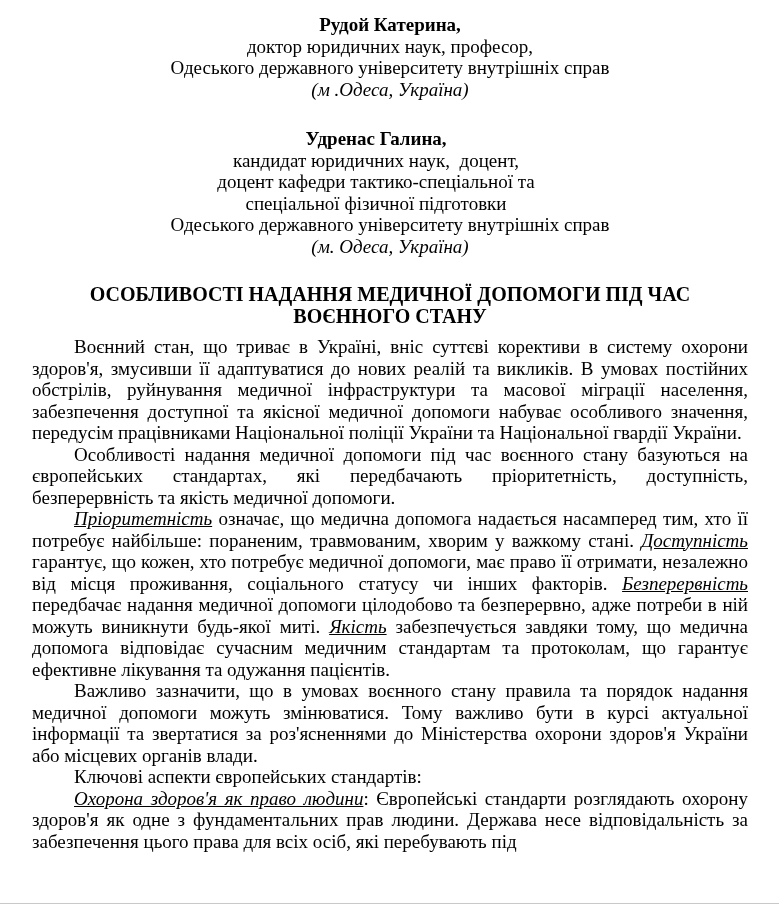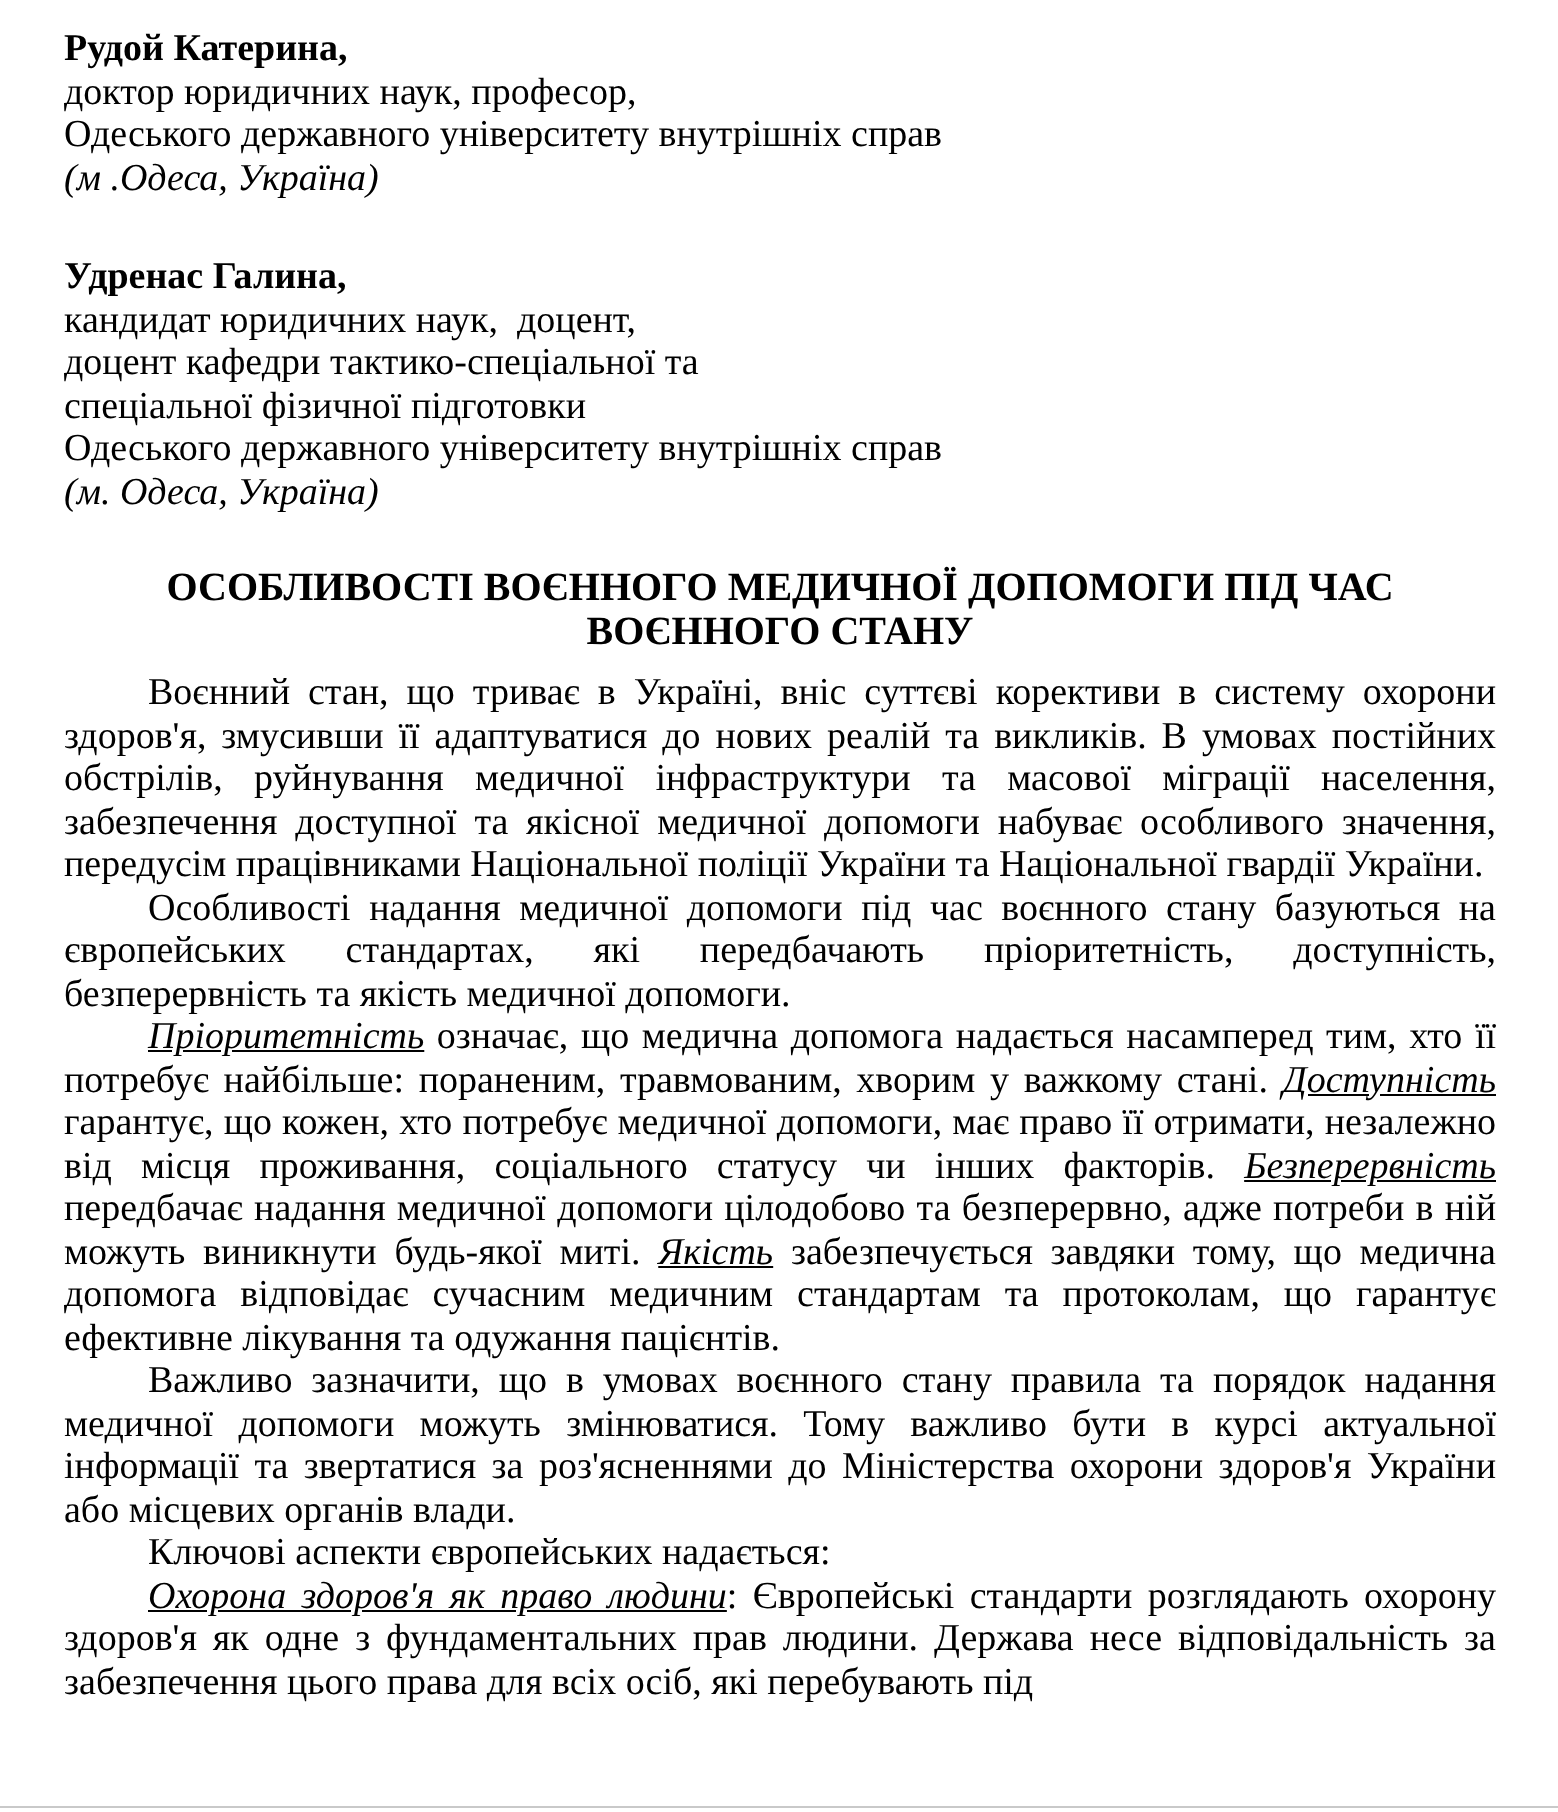--- a/index.html
+++ b/index.html
@@ -8,21 +8,21 @@
     width: 779px;
     height: 906px;
     background: #ffffff;
     overflow: hidden;
     font-family: "Liberation Serif", serif;
     color: #000000;
   }
   .content { padding: 14px 31px 0 32px; }
 
   .author-block {
-    text-align: left;
+    text-align: center;
     font-size: 19px;
     line-height: 21.5px;
     white-space: pre-wrap;
   }
   .author-block + .author-block { margin-top: 28px; }
   .author-line.bold { font-weight: bold; }
   .author-line.italic { font-style: italic; }
   .author-line.short { padding-right: 28px; }
 
   .title {
@@ -55,26 +55,26 @@
 <body>
 
 <div class="page">
   <div class="content">
 
     <div>
         <div class="author-block"><div class="author-line bold">Рудой Катерина,</div><div class="author-line normal">доктор юридичних наук, професор,</div><div class="author-line normal">Одеського державного університету внутрішніх справ</div><div class="author-line italic">(м .Одеса, Україна)</div></div>
         <div class="author-block"><div class="author-line bold short">Удренас Галина,</div><div class="author-line normal short">кандидат юридичних наук,  доцент,</div><div class="author-line normal short">доцент кафедри тактико-спеціальної та</div><div class="author-line normal short">спеціальної фізичної підготовки</div><div class="author-line normal">Одеського державного університету внутрішніх справ</div><div class="author-line italic">(м. Одеса, Україна)</div></div>
       </div>
 
-    <h1 class="title"><span>ОСОБЛИВОСТІ ВОЄННОГО МЕДИЧНОЇ ДОПОМОГИ ПІД ЧАС</span><br><span>ВОЄННОГО СТАНУ</span></h1>
+    <h1 class="title"><span>ОСОБЛИВОСТІ НАДАННЯ МЕДИЧНОЇ ДОПОМОГИ ПІД ЧАС</span><br><span>ВОЄННОГО СТАНУ</span></h1>
 
     <div class="body-text">
         <p class="body-par"><span class="run normal">Воєнний стан, що триває в Україні, вніс суттєві корективи в систему охорони здоров'я, змусивши її адаптуватися до нових реалій та викликів. В умовах постійних обстрілів, руйнування медичної інфраструктури та масової міграції населення, забезпечення доступної та якісної медичної допомоги набуває особливого значення, передусім працівниками Національної поліції України та Національної гвардії України.</span></p>
         <p class="body-par"><span class="run normal">Особливості надання медичної допомоги під час воєнного стану базуються на європейських стандартах, які передбачають пріоритетність, доступність, безперервність та якість медичної допомоги.</span></p>
         <p class="body-par"><span class="run italic">Пріоритетність</span><span class="run normal"> означає, що медична допомога надається насамперед тим, хто її потребує найбільше: пораненим, травмованим, хворим у важкому стані. </span><span class="run italic">Доступність</span><span class="run normal"> гарантує, що кожен, хто потребує медичної допомоги, має право її отримати, незалежно від місця проживання, соціального статусу чи інших факторів. </span><span class="run italic">Безперервність</span><span class="run normal"> передбачає надання медичної допомоги цілодобово та безперервно, адже потреби в ній можуть виникнути будь-якої миті. </span><span class="run italic">Якість</span><span class="run normal"> забезпечується завдяки тому, що медична допомога відповідає сучасним медичним стандартам та протоколам, що гарантує ефективне лікування та одужання пацієнтів.</span></p>
         <p class="body-par"><span class="run normal">Важливо зазначити, що в умовах воєнного стану правила та порядок надання медичної допомоги можуть змінюватися. Тому важливо бути в курсі актуальної інформації та звертатися за роз'ясненнями до Міністерства охорони здоров'я України або місцевих органів влади.</span></p>
-        <p class="body-par"><span class="run normal">Ключові аспекти європейських надається:</span></p>
+        <p class="body-par"><span class="run normal">Ключові аспекти європейських стандартів:</span></p>
         <p class="body-par"><span class="run italic">Охорона здоров'я як право людини</span><span class="run normal">: Європейські стандарти розглядають охорону здоров'я як одне з фундаментальних прав людини. Держава несе відповідальність за забезпечення цього права для всіх осіб, які перебувають під</span></p>
       </div>
 
   </div>
   <div class="bottom-rule"></div>
 </div>
 
 </body></html>

